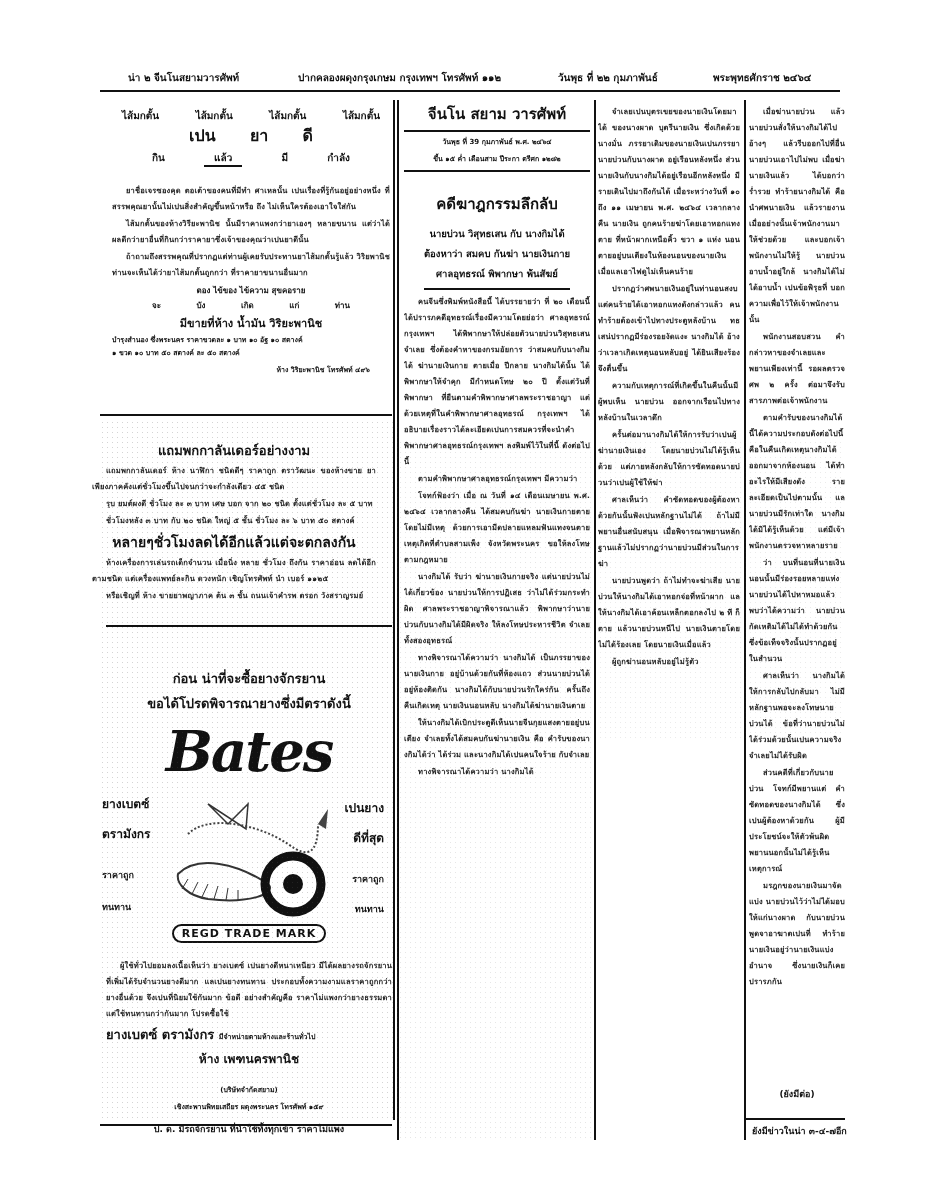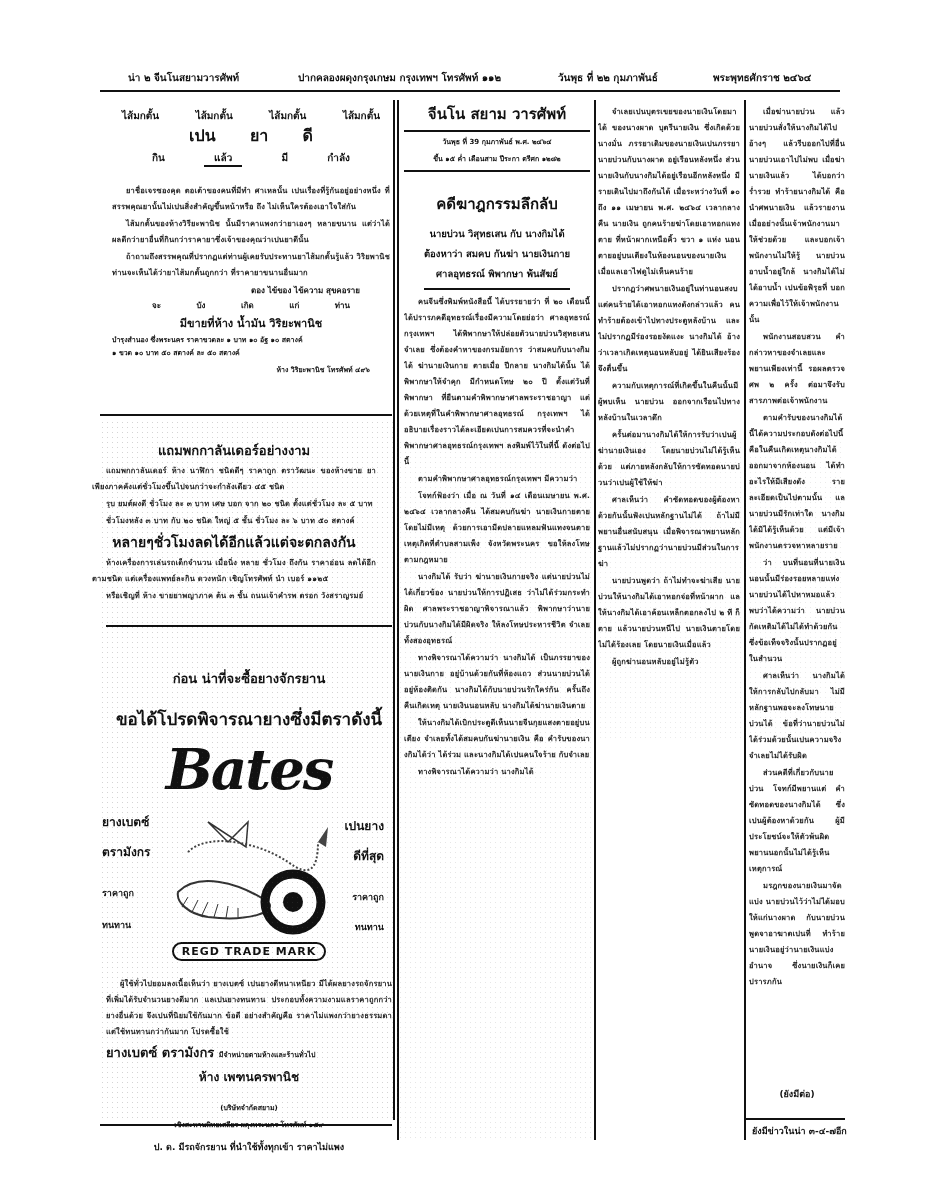--- a/index.html
+++ b/index.html
@@ -61,21 +61,21 @@
       <span>กิน</span>
       <span style="border-bottom:2px solid #111;padding:0 10px">แล้ว</span>
       <span>มี</span>
       <span>กำลัง</span>
     </div>
     <div class="txt" style="margin-top:16px">
       <p>ยาชื่อเจรซองคุด ตอเต้าของคนที่มีทำ ศาเหลนั้น เปนเรื่องที่รู้กันอยู่อย่างหนึ่ง ที่สรรพคุณยานั้นไม่เปนสิ่งสำคัญขึ้นหน้าหรือ ถึง ไม่เห็นใครต้องเอาใจใส่กัน</p>
       <p>ไส้มกตั้นของห้างวิรียะพานิช นั้นมีราคาแพงกว่ายาเองๆ หลายขนาน แต่ว่าได้ผลดีกว่ายาอื่นที่กินกว่าราคายาซึ่งเจ้าของคุณว่าเปนยาดีนั้น</p>
       <p>ถ้าถามถึงสรรพคุณที่ปรากฏแต่ท่านผู้เคยรับประทานยาไส้มกตั้นรู้แล้ว วิริยพานิช ท่านจะเห็นได้ว่ายาไส้มกตั้นถูกกว่า ที่ราคายาขนานอื่นมาก</p>
     </div>
-    <div style="display:flex;justify-content:flex-end;padding:2px 30px;font-size:8px;font-weight:bold">
+    <div style="display:flex;justify-content:center;padding:2px 30px;font-size:8px;font-weight:bold">
       <span>ตอง ไข้</span>
       <span>ของ ไข้</span>
       <span>ความ สุข</span>
       <span>คอ</span>
       <span>ราย</span>
     </div>
     <div style="display:flex;justify-content:space-between;padding:0 40px;font-size:8px;font-weight:bold">
       <span>จะ</span>
       <span>บัง</span>
       <span>เกิด</span>
@@ -99,21 +99,21 @@
     <div class="c" style="font-size:14px;font-weight:bold;margin-top:2px">หลายๆชั่วโมงลดได้อีกแล้วแต่จะตกลงกัน</div>
     <div class="txt" style="margin-top:2px">
       <p>ห้างเครื่องการเล่นรถเด็กจำนวน เมื่อนิ่ง หลาย ชั่วโมง ถึงกัน ราคาอ่อน ลดได้อีกตามชนิด แต่เครื่องแพทย์ละกิน ดวงหนัก เชิญโทรศัพท์ นำ เบอร์ ๑๑๒๕</p>
       <p>หรือเชิญที่ ห้าง ขายยาพญาภาค ต้น ๓ ชั้น ถนนเจ้าคำรพ ตรอก วังสราญรมย์</p>
     </div>
   </div>
   <div class="hline" style="left:106px;top:625px;width:286px"></div>
 
   <div class="col" style="left:106px;top:668px;width:286px">
     <div class="c" style="font-size:13px;font-weight:bold">ก่อน น่าที่จะซื้อยางจักรยาน</div>
-    <div class="c" style="font-size:17px;font-weight:bold;margin-top:16px">ขอได้โปรดพิจารณายางซึ่งมีตราดังนี้</div>
+    <div class="c" style="font-size:13px;font-weight:bold;margin-top:4px">ขอได้โปรดพิจารณายางซึ่งมีตราดังนี้</div>
     <div class="c" style="margin-top:4px;height:66px">
       <span class="bates-logo">Bates</span>
     </div>
     <div style="position:relative;height:170px">
       <div style="position:absolute;left:-4px;top:10px;font-size:12px;font-weight:bold">ยางเบตซ์</div>
       <div style="position:absolute;left:-4px;top:40px;font-size:12px;font-weight:bold">ตรามังกร</div>
       <div style="position:absolute;left:-4px;top:84px;font-size:9px;font-weight:bold">ราคาถูก</div>
       <div style="position:absolute;left:-4px;top:116px;font-size:9px;font-weight:bold">ทนทาน</div>
       <div style="position:absolute;right:8px;top:14px;font-size:12px;font-weight:bold">เปนยาง</div>
       <div style="position:absolute;right:8px;top:44px;font-size:12px;font-weight:bold">ดีที่สุด</div>
@@ -176,21 +176,21 @@
       <p>ทางพิจารณาได้ความว่า นางกิมได้ เป็นภรรยาของนายเงินกาย อยู่บ้านด้วยกันที่ห้องแถว ส่วนนายบ่วนได้อยู่ห้องติดกัน นางกิมได้กับนายบ่วนรักใคร่กัน ครั้นถึงคืนเกิดเหตุ นายเงินนอนหลับ นางกิมได้ฆ่านายเงินตาย</p>
       <p>ให้นางกิมได้เบิกประตูดีเห็นนายจีนกุยแสงตายอยู่บนเตียง จำเลยทั้งได้สมคบกันฆ่านายเงิน คือ คำรับของนางกิมได้ว่า ได้ร่วม และนางกิมได้เปนคนใจร้าย กับจำเลย</p>
       <p>ทางพิจารณาได้ความว่า นางกิมได้</p>
     </div>
   </div>
   <div class="dither" style="left:398px;top:440px;width:196px;height:700px;opacity:0.15"></div>
 
   <div class="col" style="left:598px;top:104px;width:142px">
     <div class="txt" style="height:1030px;overflow:hidden">
       <p>จำเลยเปนบุตรเขยของนายเงินโดยมาได้ ของนางผาด บุตรีนายเงิน ซึ่งเกิดด้วยนางมั่น ภรรยาเดิมของนายเงินเปนภรรยา นายบ่วนกับนางผาด อยู่เรือนหลังหนึ่ง ส่วนนายเงินกับนางกิมได้อยู่เรือนอีกหลังหนึ่ง มีรายเดินไปมาถึงกันได้ เมื่อระหว่างวันที่ ๑๐ ถึง ๑๑ เมษายน พ.ศ. ๒๔๖๔ เวลากลางคืน นายเงิน ถูกคนร้ายฆ่าโดยเอาหอกแทงตาย ที่หน้าผากเหนือคิ้ว ขวา ๑ แห่ง นอนตายอยู่บนเตียงในห้องนอนของนายเงิน เมื่อแลเอาไฟดูไม่เห็นคนร้าย</p>
-      <p>ปรากฏว่าศพนายเงินอยู่ในท่านอนสงบ แต่คนร้ายได้เอาหอกแทงดังกล่าวแล้ว คนทำร้ายต้องเข้าไปทางประตูหลังบ้าน และไม่ปรากฏมีร่องรอยงัดแงะ นางกิมได้ อ้างว่าเวลาเกิดเหตุนอนหลับอยู่ ได้ยินเสียงร้องจึงตื่นขึ้น</p>
+      <p>ปรากฏว่าศพนายเงินอยู่ในท่านอนสงบ แต่คนร้ายได้เอาหอกแทงดังกล่าวแล้ว คนทำร้ายต้องเข้าไปทางประตูหลังบ้าน ทธเสน่ปรากฏมีร่องรอยงัดแงะ นางกิมได้ อ้างว่าเวลาเกิดเหตุนอนหลับอยู่ ได้ยินเสียงร้องจึงตื่นขึ้น</p>
       <p>ความกับเหตุการณ์ที่เกิดขึ้นในคืนนั้นมีผู้พบเห็น นายบ่วน ออกจากเรือนไปทางหลังบ้านในเวลาดึก</p>
       <p>ครั้นต่อมานางกิมได้ให้การรับว่าเปนผู้ฆ่านายเงินเอง โดยนายบ่วนไม่ได้รู้เห็นด้วย แต่ภายหลังกลับให้การซัดทอดนายบ่วนว่าเปนผู้ใช้ให้ฆ่า</p>
       <p>ศาลเห็นว่า คำซัดทอดของผู้ต้องหาด้วยกันนั้นฟังเปนหลักฐานไม่ได้ ถ้าไม่มีพยานอื่นสนับสนุน เมื่อพิจารณาพยานหลักฐานแล้วไม่ปรากฏว่านายบ่วนมีส่วนในการฆ่า</p>
       <p>นายบ่วนพูดว่า ถ้าไม่ทำจะฆ่าเสีย นายบ่วนให้นางกิมได้เอาหอกจ่อที่หน้าผาก แลให้นางกิมได้เอาค้อนเหล็กตอกลงไป ๒ ที ก็ตาย แล้วนายบ่วนหนีไป นายเงินตายโดยไม่ได้ร้องเลย โดยนายเงินเมื่อแล้ว</p>
       <p>ผู้ถูกฆ่านอนหลับอยู่ไม่รู้ตัว</p>
     </div>
   </div>
 
   <div class="col" style="left:749px;top:104px;width:96px">
     <div class="txt" style="height:985px;overflow:hidden">

